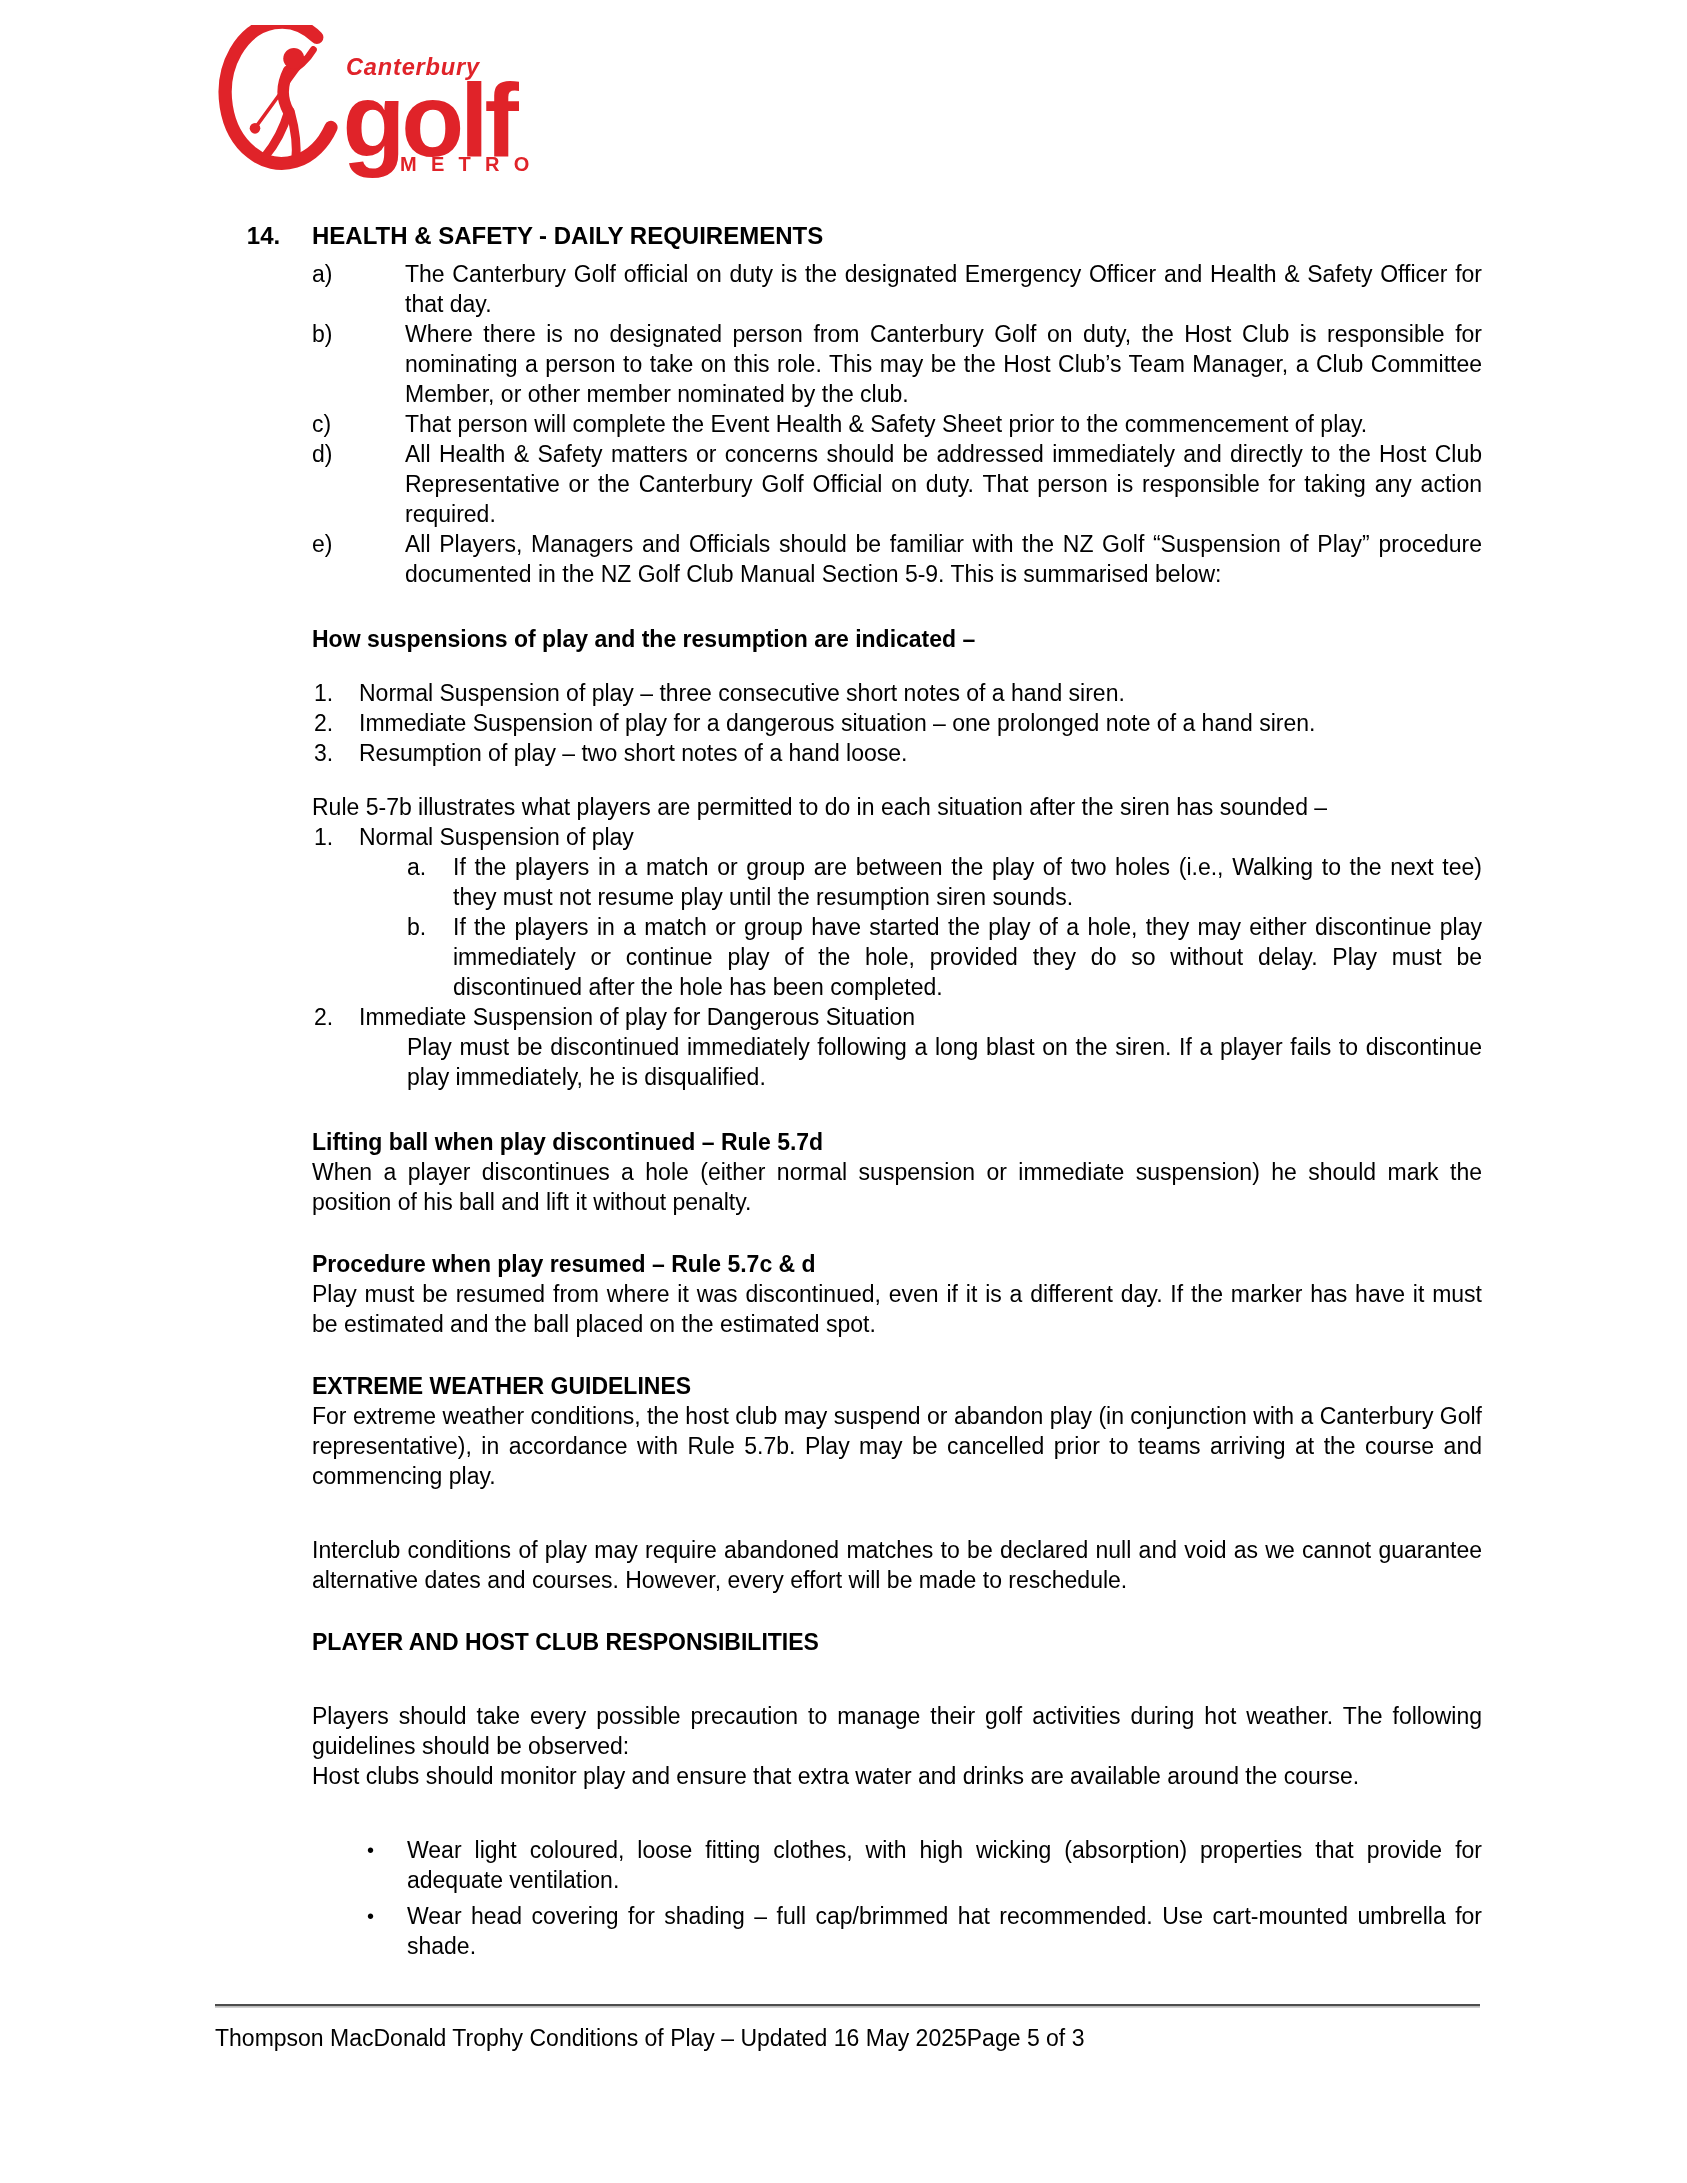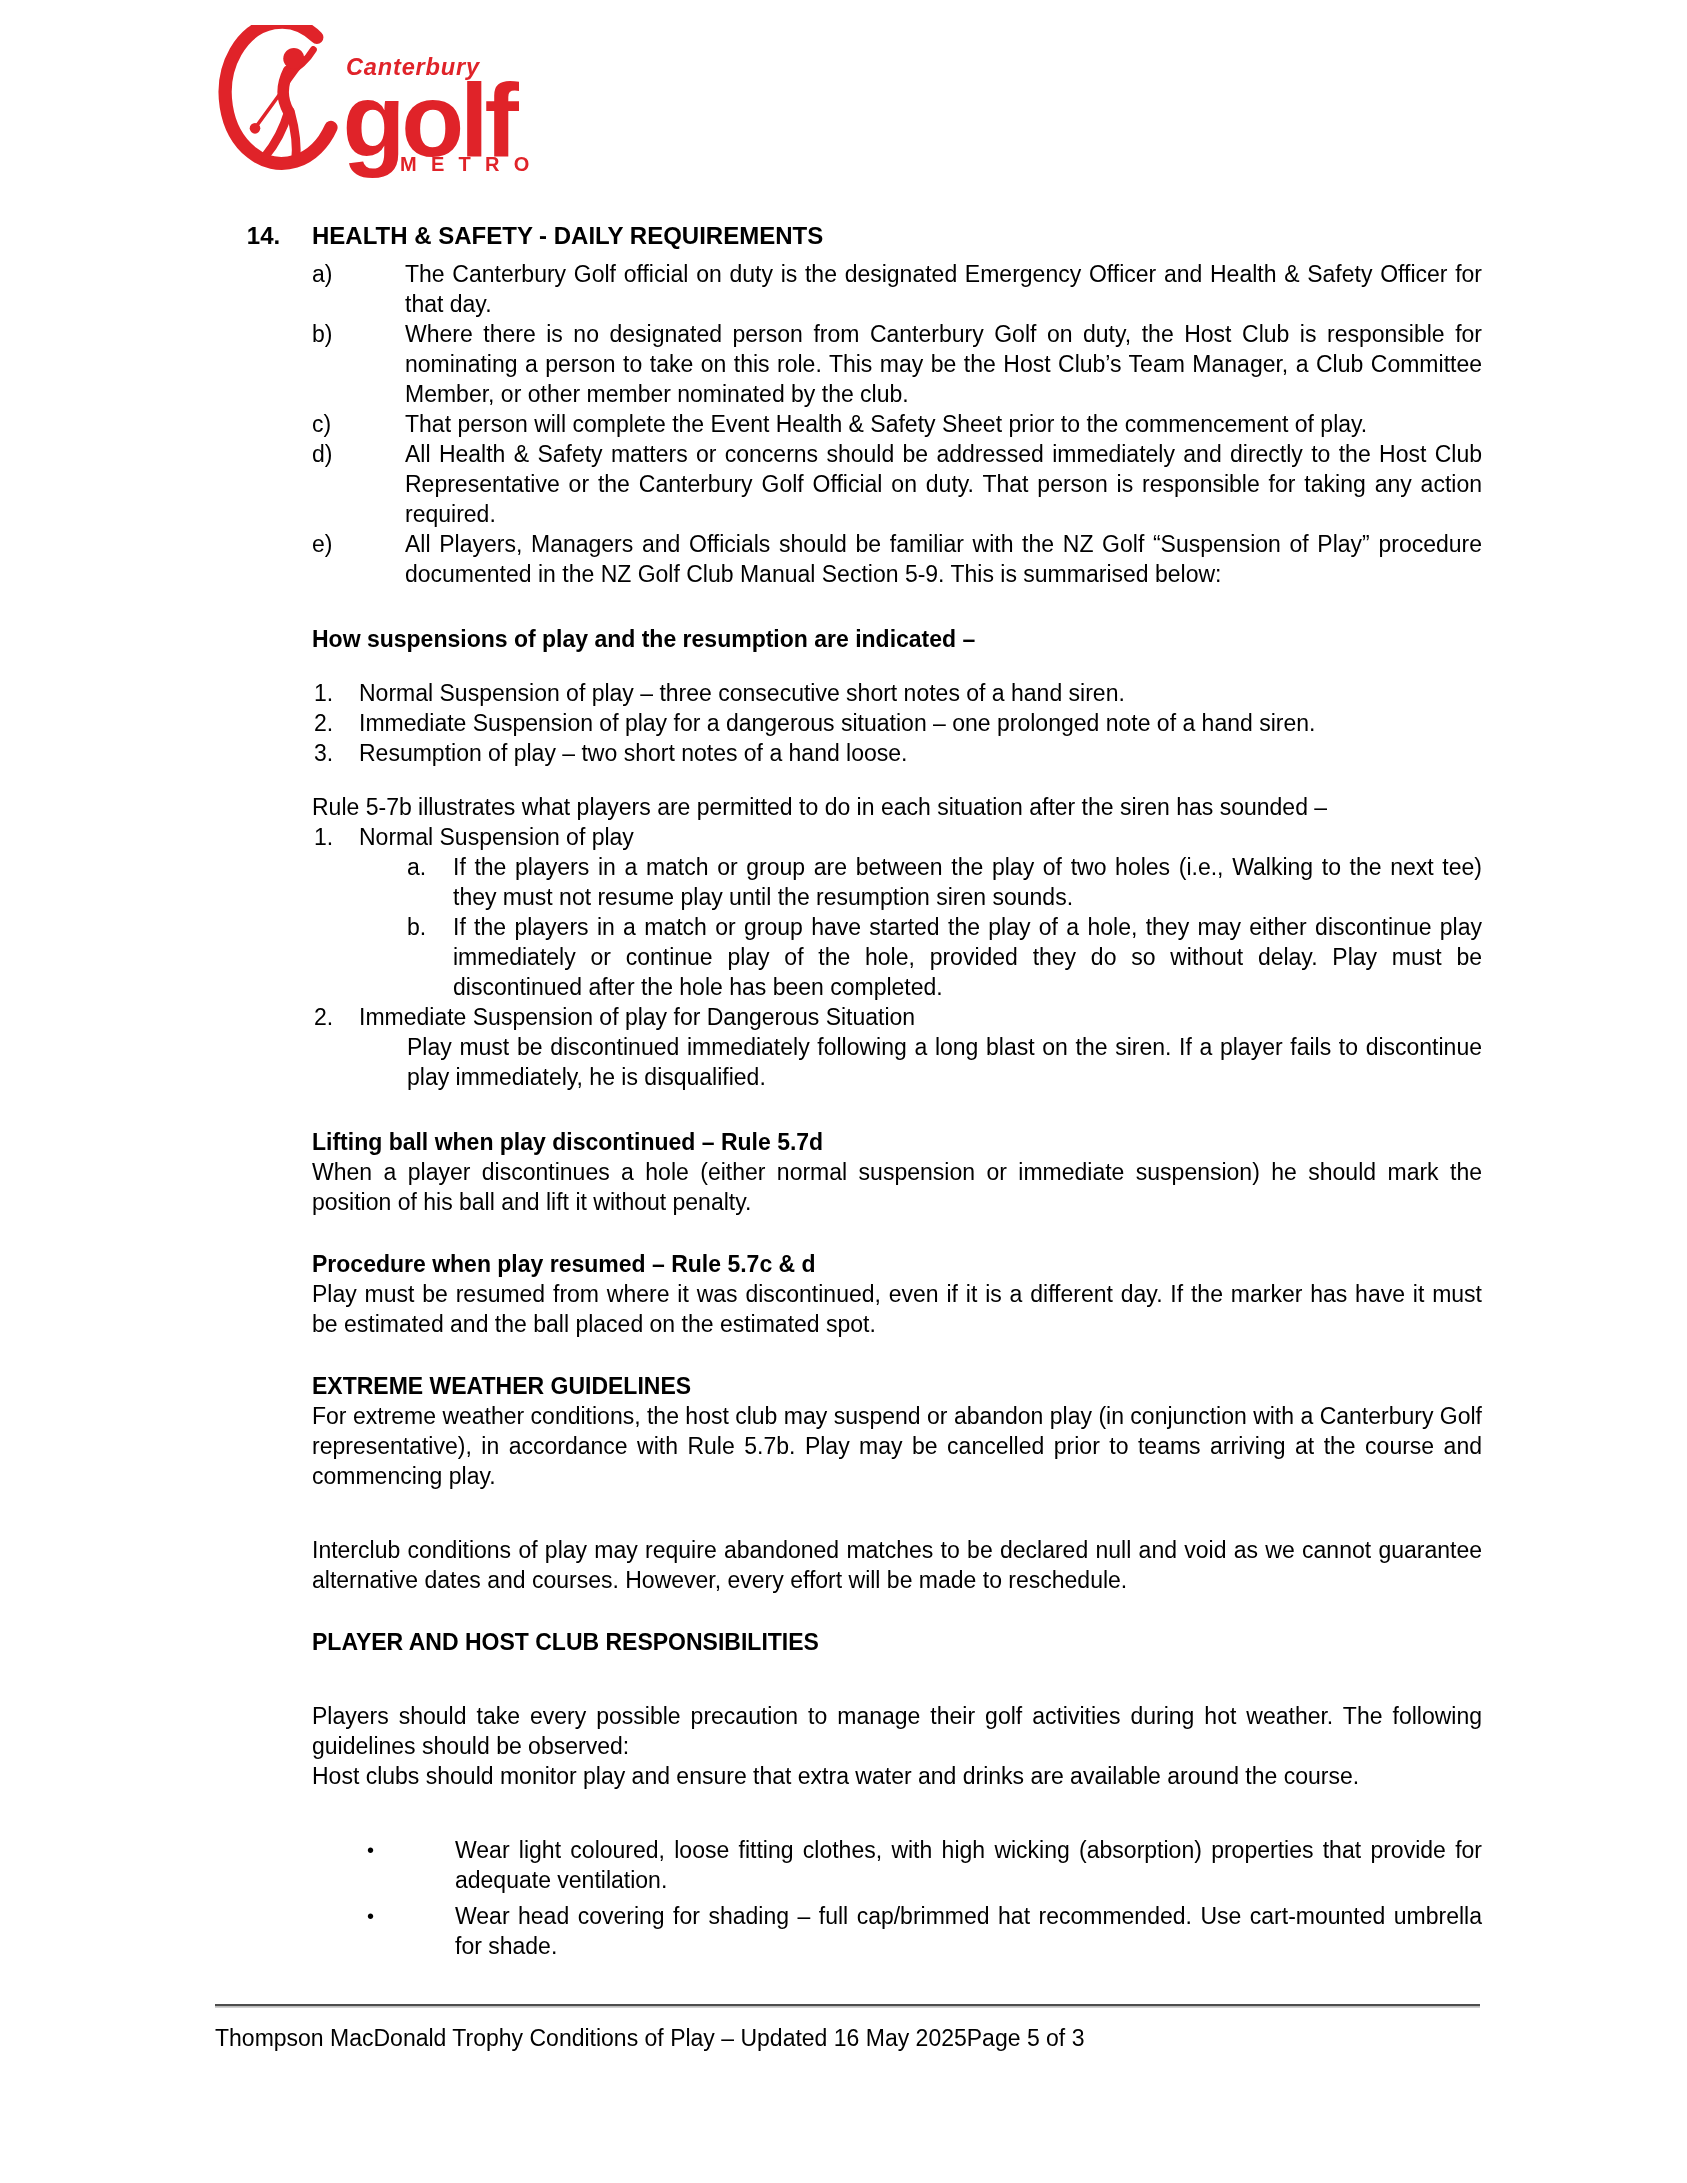--- a/index.html
+++ b/index.html
@@ -99,21 +99,21 @@
   .sub-item .sub-label { margin-left: 192px; width: 46px; flex: 0 0 46px; }
   .sub-item .sub-text { flex: 1; text-align: justify; }
 
   .indent-para {
     margin-left: 192px;
     text-align: justify;
   }
 
   .bullet-item { display: flex; }
   .bullet-item .bullet-marker { margin-left: 152px; width: 40px; flex: 0 0 40px; font-size: 20px; }
-  .bullet-item .bullet-text { flex: 1; text-align: justify; margin-left: 48px; }
+  .bullet-item .bullet-text { flex: 1; text-align: justify; }
 
   .mt-head   { margin-top: 35px; }  
   .mt-list   { margin-top: 23.6px; }  
   .mt-sec    { margin-top: 32px; }
   .mt-para2  { margin-top: 44px; }
   .mt-bul    { margin-top: 44px; }
   .mt-bul2   { margin-top: 6.7px; }
 
   
   .footer-rule {

